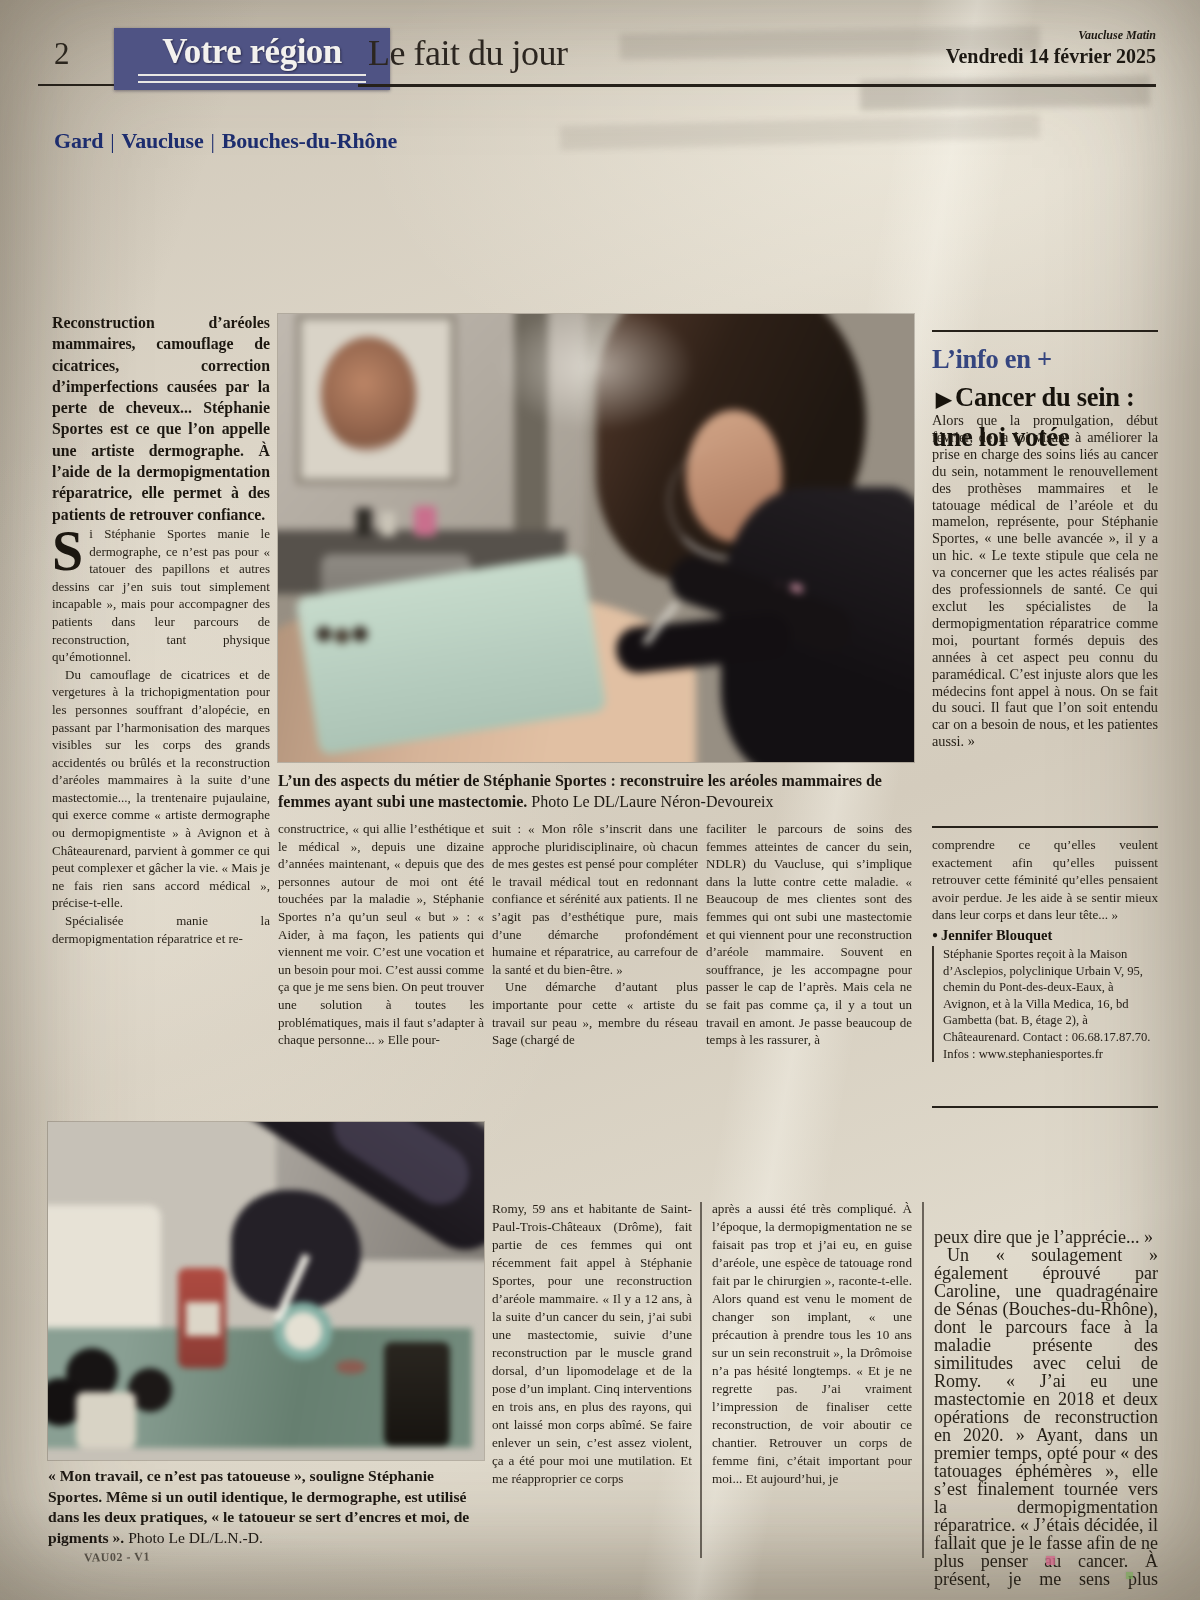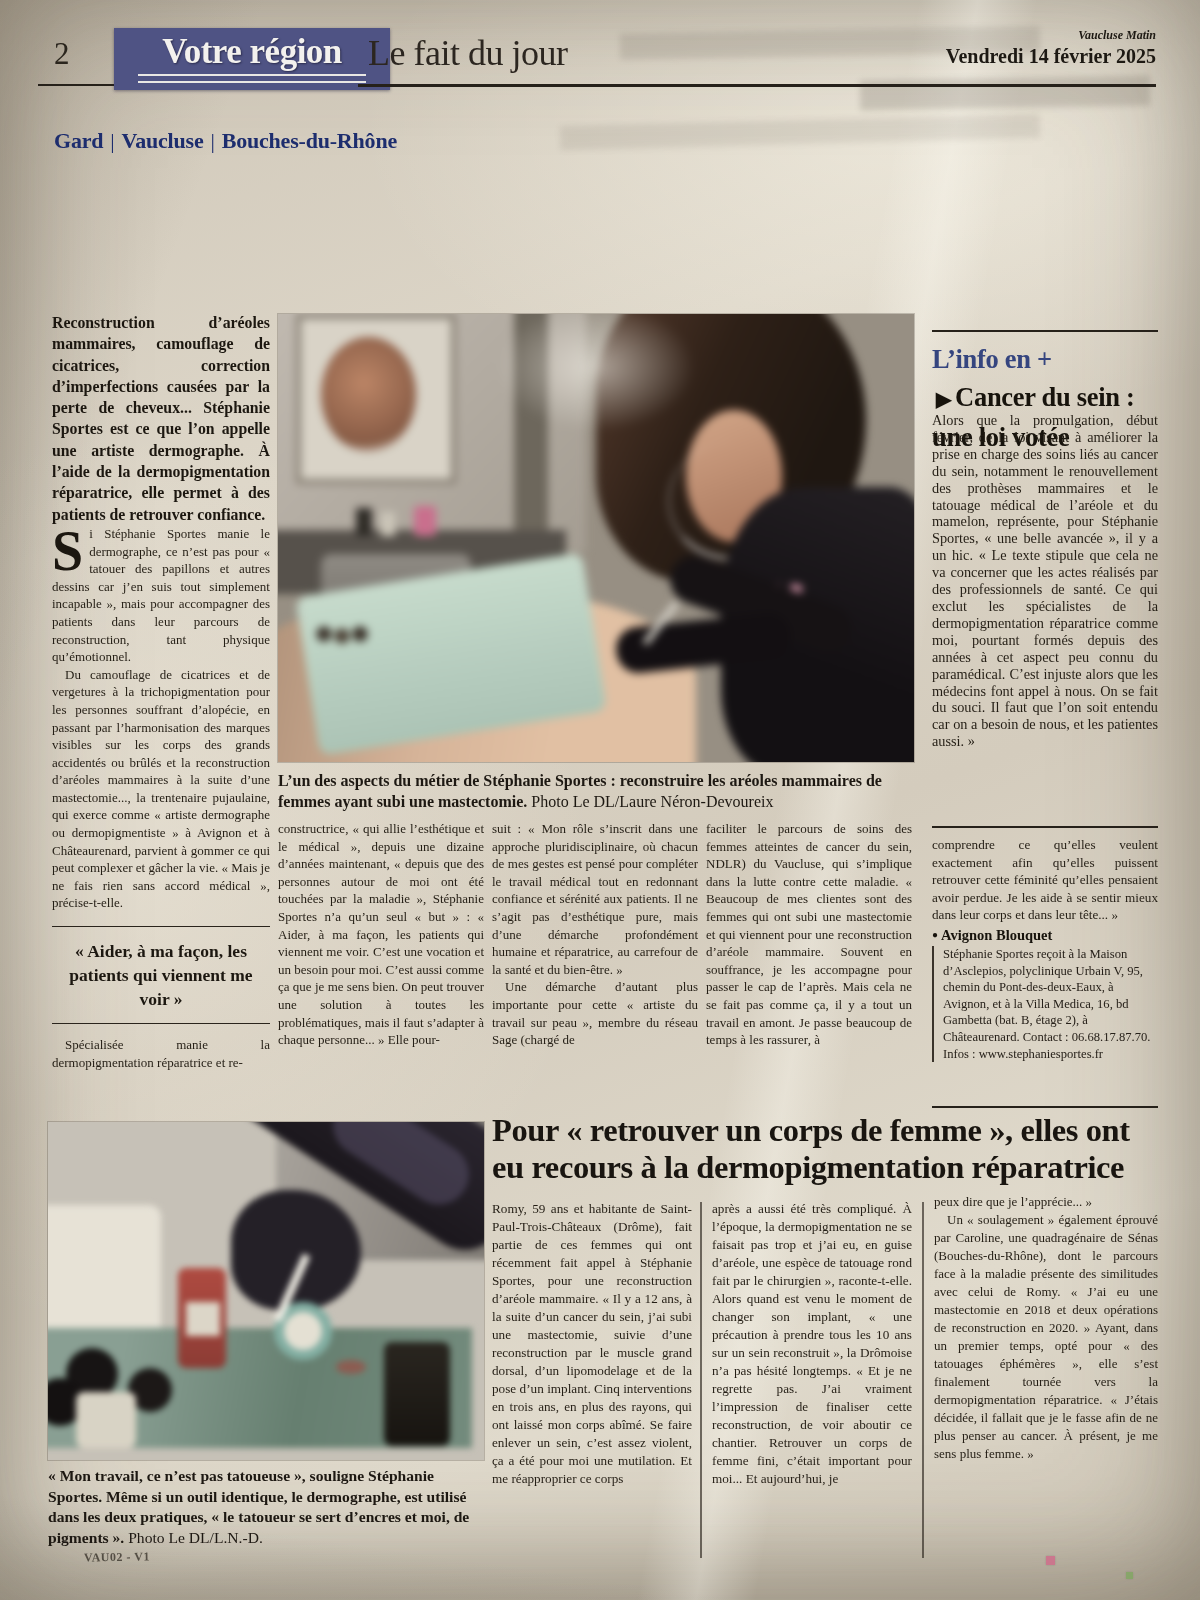--- a/index.html
+++ b/index.html
@@ -86,21 +86,20 @@
 
   <div class="abs kicker" style="left:54px;top:128px;">
     <span>Gard</span><span class="sep">|</span><span>Vaucluse</span><span class="sep">|</span><span>Bouches-du-Rhône</span>
   </div>
 
 
   <div class="abs bodytext" style="left:52px;top:312px;width:218px;height:800px;overflow:hidden;">
     <p class="lead" style="">Reconstruction d’aréoles mammaires, camouflage de cicatrices, correction d’imperfections causées par la perte de cheveux... Stéphanie Sportes est ce que l’on appelle une artiste dermographe. À l’aide de la dermopigmentation réparatrice, elle permet à des patients de retrouver confiance.</p>
     <p><span class="dropcap">S</span><span>i Stéphanie Sportes manie le dermographe, ce n’est pas pour « tatouer des papillons et autres dessins car j’en suis tout simplement incapable », mais pour accompagner des patients dans leur parcours de reconstruction, tant physique qu’émotionnel.</span></p>
     <p class="indent">Du camouflage de cicatrices et de vergetures à la trichopigmentation pour les personnes souffrant d’alopécie, en passant par l’harmonisation des marques visibles sur les corps des grands accidentés ou brûlés et la reconstruction d’aréoles mammaires à la suite d’une mastectomie..., la trentenaire pujaulaine, qui exerce comme « artiste dermographe ou dermopigmentiste » à Avignon et à Châteaurenard, parvient à gommer ce qui peut complexer et gâcher la vie. « Mais je ne fais rien sans accord médical », précise-t-elle.</p>
-    <div class="pullquote">« Aider, à ma façon, les patients qui viennent me voir »</div>
     <p class="indent">Spécialisée manie la dermopigmentation réparatrice et re-</p>
   </div>
 
   <div class="abs photo" style="left:278px;top:314px;width:636px;height:448px;">
     <div class="blurwrap">
       <div class="ph" style="left:0;top:0;width:320px;height:250px;background:linear-gradient(135deg,#c2bab0,#a59d91);"></div>
       <div class="ph" style="left:30px;top:12px;width:150px;height:160px;background:#d9d3c6;border:5px solid #8a8174;"></div>
       <div class="ph" style="left:55px;top:35px;width:95px;height:115px;border-radius:50%;background:radial-gradient(circle at 45% 40%,#c08463,#8a5a42 70%,transparent 85%);"></div>
       <div class="ph" style="left:248px;top:0;width:34px;height:250px;background:#6e675b;"></div>
       <div class="ph" style="left:0;top:228px;width:300px;height:64px;background:#56514a;"></div>
@@ -140,26 +139,25 @@
   <div class="abs bodytext" style="left:278px;top:820px;width:206px;height:288px;overflow:hidden;">constructrice, « qui allie l’esthétique et le médical », depuis une dizaine d’années maintenant, « depuis que des personnes autour de moi ont été touchées par la maladie », Stéphanie Sportes n’a qu’un seul « but » : « Aider, à ma façon, les patients qui viennent me voir. C’est une vocation et un besoin pour moi. C’est aussi comme ça que je me sens bien. On peut trouver une solution à toutes les problématiques, mais il faut s’adapter à chaque personne... » Elle pour-</div>
   <div class="abs bodytext" style="left:492px;top:820px;width:206px;height:288px;overflow:hidden;">
     <p>suit : « Mon rôle s’inscrit dans une approche pluridisciplinaire, où chacun de mes gestes est pensé pour compléter le travail médical tout en redonnant confiance et sérénité aux patients. Il ne s’agit pas d’esthétique pure, mais d’une démarche profondément humaine et réparatrice, au carrefour de la santé et du bien-être. »</p>
     <p class="indent">Une démarche d’autant plus importante pour cette « artiste du travail sur peau », membre du réseau Sage (chargé de</p>
   </div>
   <div class="abs bodytext" style="left:706px;top:820px;width:206px;height:288px;overflow:hidden;">faciliter le parcours de soins des femmes atteintes de cancer du sein, NDLR) du Vaucluse, qui s’implique dans la lutte contre cette maladie. « Beaucoup de mes clientes sont des femmes qui ont subi une mastectomie et qui viennent pour une reconstruction d’aréole mammaire. Souvent en souffrance, je les accompagne pour passer le cap de l’après. Mais cela ne se fait pas comme ça, il y a tout un travail en amont. Je passe beaucoup de temps à les rassurer, à</div>
 
   <div class="abs rule" style="left:932px;top:826px;width:226px;height:1.5px;"></div>
   <div class="abs" style="left:932px;top:836px;width:226px;height:268px;overflow:hidden;">
     <div class="bodytext" style="font-size:13.2px;">comprendre ce qu’elles veulent exactement afin qu’elles puissent retrouver cette féminité qu’elles pensaient avoir perdue. Je les aide à se sentir mieux dans leur corps et dans leur tête... »</div>
-    <div class="byline"><span class="dot">●</span><span>Avignon Blouquet</span></div>
+    <div class="byline"><span class="dot">●</span><span>Jennifer Blouquet</span></div>
     <div class="pinfo">Stéphanie Sportes reçoit à la Maison d’Asclepios, polyclinique Urbain V, 95, chemin du Pont-des-deux-Eaux, à Avignon, et à la Villa Medica, 16, bd Gambetta (bat. B, étage 2), à Châteaurenard. Contact : 06.68.17.87.70. Infos : www.stephaniesportes.fr</div>
   </div>
   <div class="abs rule" style="left:932px;top:1106px;width:226px;height:1.5px;"></div>
 
-  <div class="abs h2line" style="left:492px;top:1112px;width:676px;">Pour « retrouver un corps de femme », elles ont eu recours à la dermopigmentation réparatrice</div>
 
   <div class="abs photo photo2" style="left:48px;top:1122px;width:436px;height:338px;background:#c6c1b7;">
     <div class="blurwrap">
       <div class="ph" style="left:240px;top:0;width:220px;height:150px;background:linear-gradient(110deg,#a9a49c,#807b74);"></div>
       <div class="ph" style="left:-10px;top:95px;width:135px;height:150px;background:#e7e2d5;border-radius:12px;"></div>
       <div class="ph" style="left:170px;top:-45px;width:330px;height:120px;background:linear-gradient(#2a2530,#1b171d);transform:rotate(33deg);border-radius:40px;"></div>
       <div class="ph" style="left:290px;top:10px;width:150px;height:60px;background:rgba(100,92,122,.45);transform:rotate(33deg);border-radius:30px;"></div>
       <div class="ph" style="left:195px;top:80px;width:130px;height:120px;background:#242028;border-radius:45% 55% 50% 40%;"></div>
       <div class="ph" style="left:0;top:218px;width:436px;height:120px;background:linear-gradient(100deg,#87a092 20%,#64806f 60%,#718c7c);"></div>
       <div class="ph" style="left:300px;top:250px;width:30px;height:14px;background:#a34a40;border-radius:50%;opacity:.7;"></div>
@@ -177,21 +175,21 @@
 
   <div class="abs caption" style="left:48px;top:1466px;width:438px;font-size:15.6px;line-height:20.5px;">
     <span class="capb">« Mon travail, ce n’est pas tatoueuse », souligne Stéphanie Sportes. Même si un outil identique, le dermographe, est utilisé dans les deux pratiques, « le tatoueur se sert d’encres et moi, de pigments ».</span>
     <span class="capc">Photo Le DL/L.N.-D.</span>
   </div>
 
   <div class="abs bodytext" style="left:492px;top:1200px;width:200px;height:362px;overflow:hidden;font-size:13.2px;line-height:18px;">Romy, 59 ans et habitante de Saint-Paul-Trois-Châteaux (Drôme), fait partie de ces femmes qui ont récemment fait appel à Stéphanie Sportes, pour une reconstruction d’aréole mammaire. « Il y a 12 ans, à la suite d’un cancer du sein, j’ai subi une mastectomie, suivie d’une reconstruction par le muscle grand dorsal, d’un lipomodelage et de la pose d’un implant. Cinq interventions en trois ans, en plus des rayons, qui ont laissé mon corps abîmé. Se faire enlever un sein, c’est assez violent, ça a été pour moi une mutilation. Et me réapproprier ce corps</div>
   <div class="abs vsep" style="left:700px;top:1202px;height:356px;"></div>
   <div class="abs bodytext" style="left:712px;top:1200px;width:200px;height:362px;overflow:hidden;font-size:13.2px;line-height:18px;">après a aussi été très compliqué. À l’époque, la dermopigmentation ne se faisait pas trop et j’ai eu, en guise d’aréole, une espèce de tatouage rond fait par le chirurgien », raconte-t-elle. Alors quand est venu le moment de changer son implant, « une précaution à prendre tous les 10 ans sur un sein reconstruit », la Drômoise n’a pas hésité longtemps. « Et je ne regrette pas. J’ai vraiment l’impression de finaliser cette reconstruction, de voir aboutir ce chantier. Retrouver un corps de femme fini, c’était important pour moi... Et aujourd’hui, je</div>
   <div class="abs vsep" style="left:922px;top:1202px;height:356px;"></div>
-  <div class="abs bodytext" style="left:934px;top:1193px;width:224px;height:362px;overflow:hidden;font-size:13px;line-height:18px;">
+  <div class="abs bodytext" style="left:934px;top:1228px;width:224px;height:362px;overflow:hidden;font-size:18px;line-height:18px;">
     <p>peux dire que je l’apprécie... »</p>
     <p class="indent">Un « soulagement » également éprouvé par Caroline, une quadragénaire de Sénas (Bouches-du-Rhône), dont le parcours face à la maladie présente des similitudes avec celui de Romy. « J’ai eu une mastectomie en 2018 et deux opérations de reconstruction en 2020. » Ayant, dans un premier temps, opté pour « des tatouages éphémères », elle s’est finalement tournée vers la dermopigmentation réparatrice. « J’étais décidée, il fallait que je le fasse afin de ne plus penser au cancer. À présent, je me sens plus femme. »</p>
   </div>
 
   <div class="abs cornermark" style="left:84px;top:1550px;transform:rotate(-1deg);">VAU02 - V1</div>
   <div class="abs printdot" style="left:1046px;top:1556px;width:9px;height:9px;background:#d06a8a;opacity:.8;"></div>
   <div class="abs printdot" style="left:1126px;top:1572px;width:7px;height:7px;background:#7aa85a;opacity:.7;"></div>
 
 </div>
 

